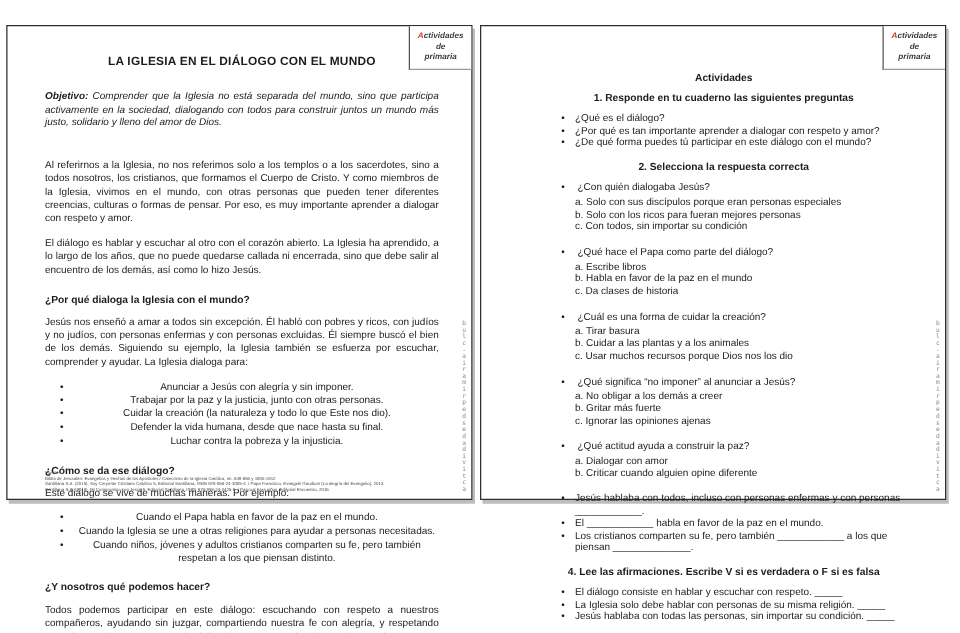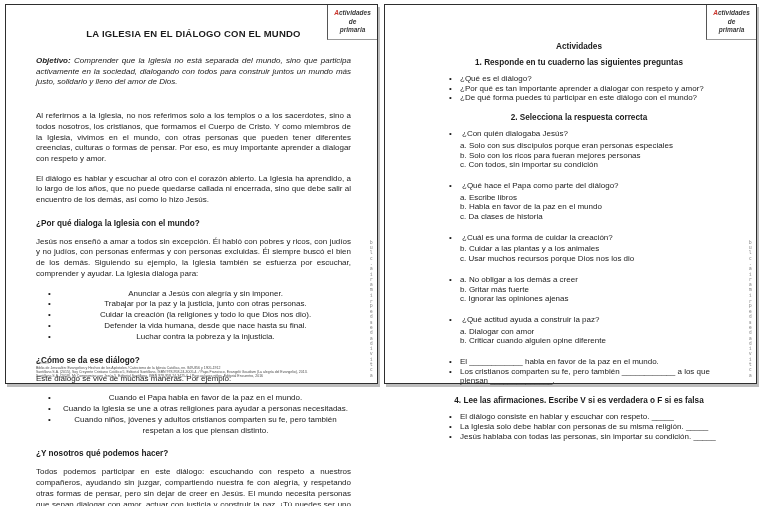--- a/index.html
+++ b/index.html
@@ -1,21 +1,21 @@
 <!DOCTYPE html>
 <html><head>
 <meta charset="utf-8">
 <style>
   html,body{margin:0;padding:0;}
   body{
     width:768px;height:506px;background:#ffffff;position:relative;overflow:hidden;
     font-family:"Liberation Sans", sans-serif;color:#1c1c1c;
   }
   .page{
-    position:absolute;top:4px;width:373px;height:380px;background:#ffffff;
+    position:absolute;top:20px;width:373px;height:380px;background:#ffffff;
     border:1px solid #2e2e2e;box-sizing:border-box;
     box-shadow:2px 3px 0 #bdbdbd;
   }
   #page-left{left:5px;}
   #page-right{left:384px;}
 
   .content{position:absolute;top:0;left:0;right:0;bottom:0;}
   .lp{padding:15px 26px 0 30px;}
   .rp{padding:37px 24px 0 41px;}
 
@@ -69,21 +69,21 @@
   <div class="content lp">
       <div class="title">LA IGLESIA EN EL DIÁLOGO CON EL MUNDO</div>
       <p class="objetivo"><b>Objetivo: </b>Comprender que la Iglesia no está separada del mundo, sino que participa activamente en la sociedad, dialogando con todos para construir juntos un mundo más justo, solidario y lleno del amor de Dios.</p>
       <p class="body">Al referirnos a la Iglesia, no nos referimos solo a los templos o a los sacerdotes, sino a todos nosotros, los cristianos, que formamos el Cuerpo de Cristo. Y como miembros de la Iglesia, vivimos en el mundo, con otras personas que pueden tener diferentes creencias, culturas o formas de pensar. Por eso, es muy importante aprender a dialogar con respeto y amor.</p>
       <p class="body">El diálogo es hablar y escuchar al otro con el corazón abierto. La Iglesia ha aprendido, a lo largo de los años, que no puede quedarse callada ni encerrada, sino que debe salir al encuentro de los demás, así como lo hizo Jesús.</p>
       <div class="sec">¿Por qué dialoga la Iglesia con el mundo?</div>
       <p class="body">Jesús nos enseñó a amar a todos sin excepción. Él habló con pobres y ricos, con judíos y no judíos, con personas enfermas y con personas excluidas. Él siempre buscó el bien de los demás. Siguiendo su ejemplo, la Iglesia también se esfuerza por escuchar, comprender y ayudar. La Iglesia dialoga para:</p>
       <ul>
         <li>Anunciar a Jesús con alegría y sin imponer.</li>
         <li>Trabajar por la paz y la justicia, junto con otras personas.</li>
-        <li>Cuidar la creación (la religiones y todo lo que Dios nos dio).</li>
+        <li>Cuidar la creación (la naturaleza y todo lo que Este nos dio).</li>
         <li>Defender la vida humana, desde que nace hasta su final.</li>
         <li>Luchar contra la pobreza y la injusticia.</li>
       </ul>
       <div class="sec">¿Cómo se da ese diálogo?</div>
       <p class="body">Este diálogo se vive de muchas maneras. Por ejemplo:</p>
       <ul>
         <li>Cuando el Papa habla en favor de la paz en el mundo.</li>
         <li>Cuando la Iglesia se une a otras religiones para ayudar a personas necesitadas.</li>
         <li>Cuando niños, jóvenes y adultos cristianos comparten su fe, pero también respetan a los que piensan distinto.</li>
       </ul>
@@ -145,34 +145,37 @@
         <div class="opt">c. Con todos, sin importar su condición</div>
       </div>
       <div class="qa">
         <div class="q">¿Qué hace el Papa como parte del diálogo?</div>
         <div class="opt">a. Escribe libros</div>
         <div class="opt">b. Habla en favor de la paz en el mundo</div>
         <div class="opt">c. Da clases de historia</div>
       </div>
       <div class="qa">
         <div class="q">¿Cuál es una forma de cuidar la creación?</div>
+        <div class="opt">a. Tirar basura</div>
         <div class="opt">b. Cuidar a las plantas y a los animales</div>
         <div class="opt">c. Usar muchos recursos porque Dios nos los dio</div>
       </div>
       <div class="qa">
+        <div class="q">¿Qué significa “no imponer” al anunciar a Jesús?</div>
         <div class="opt">a. No obligar a los demás a creer</div>
         <div class="opt">b. Gritar más fuerte</div>
         <div class="opt">c. Ignorar las opiniones ajenas</div>
       </div>
       <div class="qa">
         <div class="q">¿Qué actitud ayuda a construir la paz?</div>
         <div class="opt">a. Dialogar con amor</div>
         <div class="opt">b. Criticar cuando alguien opine diferente</div>
       </div>
       <ul>
+        <li>Jesús hablaba con todos, incluso con personas enfermas y con personas ____________.</li>
         <li>El ____________ habla en favor de la paz en el mundo.</li>
         <li>Los cristianos comparten su fe, pero también ____________ a los que piensan ______________.</li>
       </ul>
       <div class="sec gap">4. Lee las afirmaciones. Escribe V si es verdadera o F si es falsa</div>
       <ul>
         <li>El diálogo consiste en hablar y escuchar con respeto. _____</li>
         <li>La Iglesia solo debe hablar con personas de su misma religión. _____</li>
         <li>Jesús hablaba con todas las personas, sin importar su condición. _____</li>
       </ul>
     </div>

